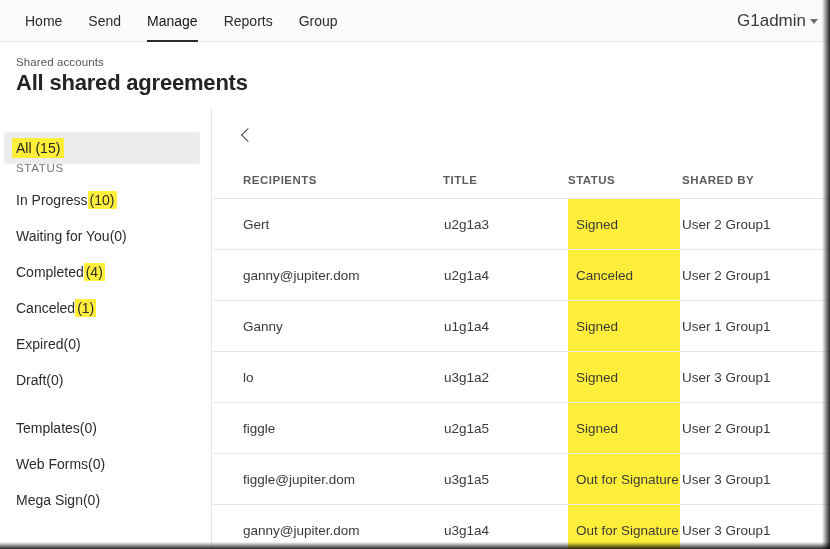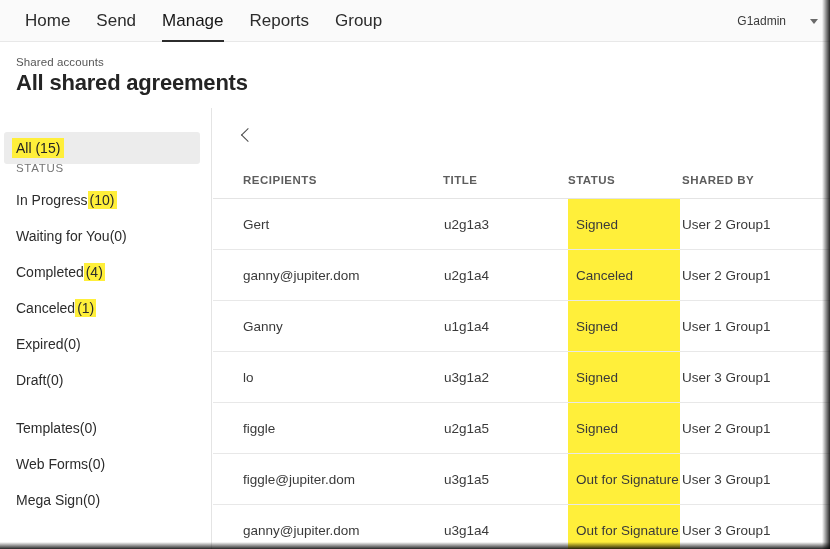--- a/index.html
+++ b/index.html
@@ -32,21 +32,21 @@
   }
   .nav-items {
     position: absolute;
     left: 12px; top: 0;
     height: 42px;
     display: flex;
     align-items: center;
   }
   .nav-item {
     position: relative;
-    font-size: 17px;
+    font-size: 14px;
     color: #2c2c2c;
     padding: 0 13px;
     height: 42px;
     line-height: 42px;
     cursor: pointer;
     white-space: nowrap;
   }
   .nav-item.active {
     color: #161616;
   }
@@ -57,22 +57,22 @@
     bottom: 0;
     height: 2px;
     background: #2c2c2c;
   }
   .user-menu {
     position: absolute;
     right: 12px; top: 0;
     height: 42px;
     display: flex;
     align-items: center;
-    gap: 24px;
-    font-size: 12px;
+    gap: 4px;
+    font-size: 17px;
     color: #3a3a3a;
     cursor: pointer;
     white-space: nowrap;
   }
   .caret-down {
     display: inline-block;
     width: 0; height: 0;
     border-left: 4px solid transparent;
     border-right: 4px solid transparent;
     border-top: 5px solid #6a6a6a;

